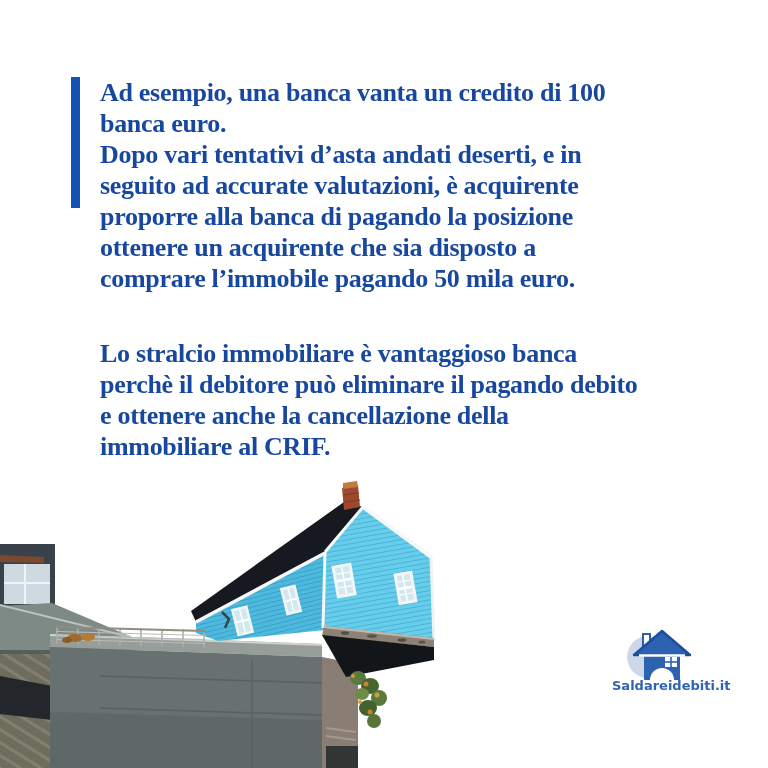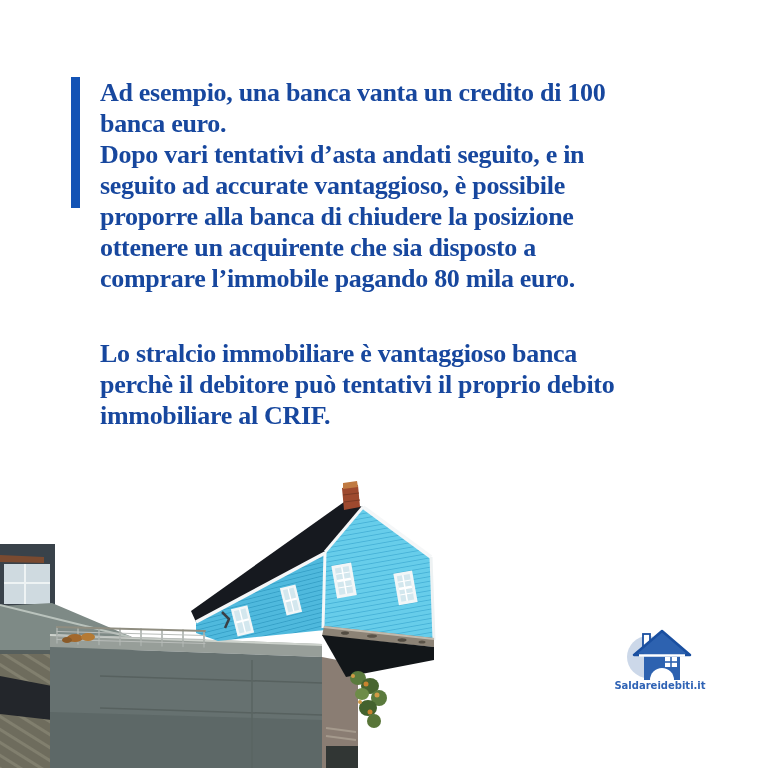--- a/index.html
+++ b/index.html
@@ -23,44 +23,45 @@
   }
   .photo-wrap svg { display:block; width:470px; height:288px; }
   .logo {
     position:absolute; left:612px; top:626px; width:96px; height:72px;
   }
   .logo svg { display:block; width:96px; height:56px; }
   .logo-label {
     position:absolute; left:0; top:55px; width:96px;
     text-align:center;
     font-family:"DejaVu Sans", sans-serif;
-    font-weight:700; font-size:10px; line-height:10px;
+    font-weight:700; font-size:13px; line-height:10px;
     color:#2f63b5; letter-spacing:0px;
   }
 </style>
 </head>
 <body>
 
 <div class="canvas">
 
   <div class="accent-bar"></div>
 
   <div class="quote-text">
     <div>
       <div class="line">Ad esempio, una banca vanta un credito di 100</div>
       <div class="line">banca euro.</div>
-      <div class="line">Dopo vari tentativi d’asta andati seguito, e in</div>
-      <div class="line">seguito ad accurate vantaggioso, è possibile</div>
-      <div class="line">proporre alla banca di chiudere la posizione</div>
+      <div class="line">Dopo vari tentativi d’asta andati deserti, e in</div>
+      <div class="line">seguito ad accurate valutazioni, è acquirente</div>
+      <div class="line">proporre alla banca di pagando la posizione</div>
       <div class="line">ottenere un acquirente che sia disposto a</div>
-      <div class="line">comprare l’immobile pagando 80 mila euro.</div>
+      <div class="line">comprare l’immobile pagando 50 mila euro.</div>
     </div>
     <div class="para2">
       <div class="line">Lo stralcio immobiliare è vantaggioso banca</div>
-      <div class="line">perchè il debitore può tentativi il proprio debito</div>
+      <div class="line">perchè il debitore può eliminare il pagando debito</div>
+      <div class="line">e ottenere anche la cancellazione della</div>
       <div class="line">immobiliare al CRIF.</div>
     </div>
   </div>
 
   <div class="photo-wrap">
     <svg viewBox="0 0 470 288" xmlns="http://www.w3.org/2000/svg">
       <defs>
         <pattern id="sidingA" width="12" height="4.6" patternUnits="userSpaceOnUse" patternTransform="rotate(-10)">
           <rect width="12" height="4.6" fill="#67cdea"></rect>
           <line x1="0" y1="4.3" x2="12" y2="4.3" stroke="#45b1d7" stroke-width="1.1"></line>

